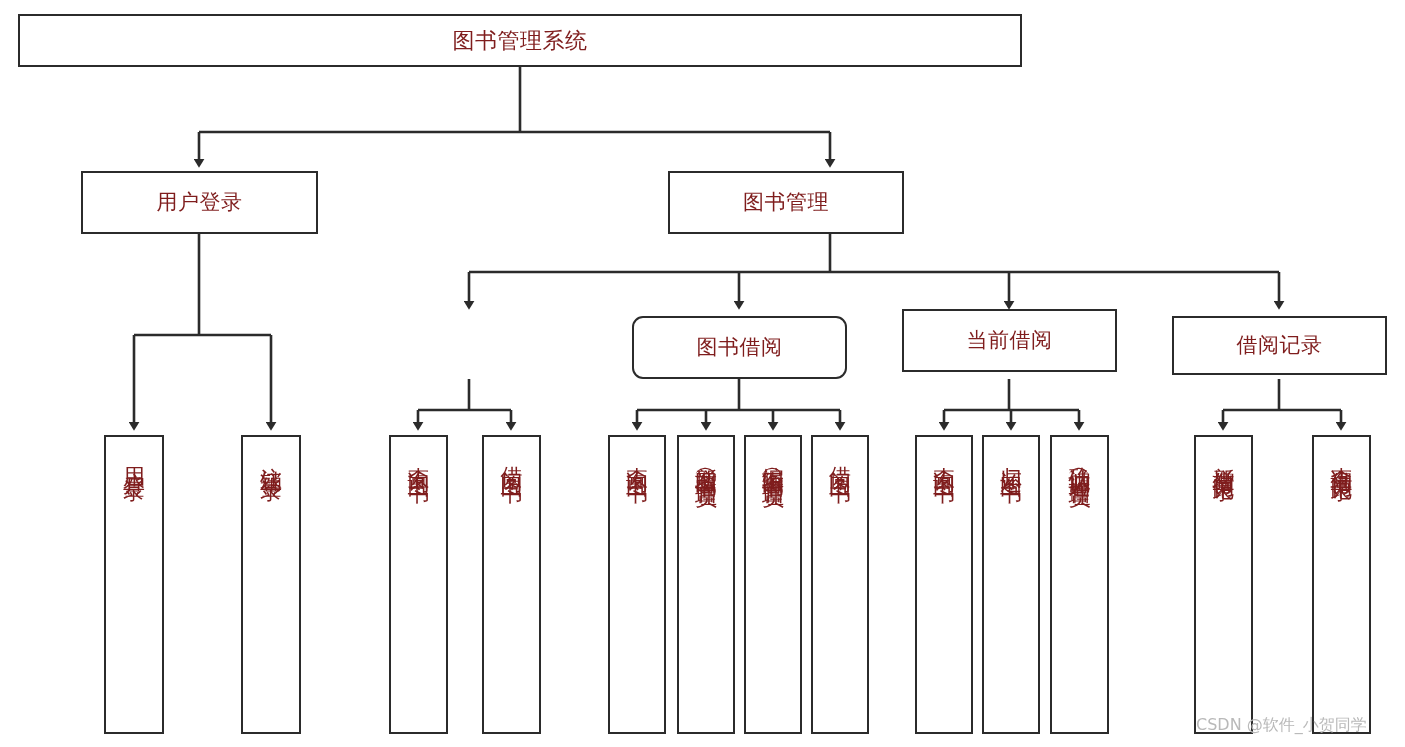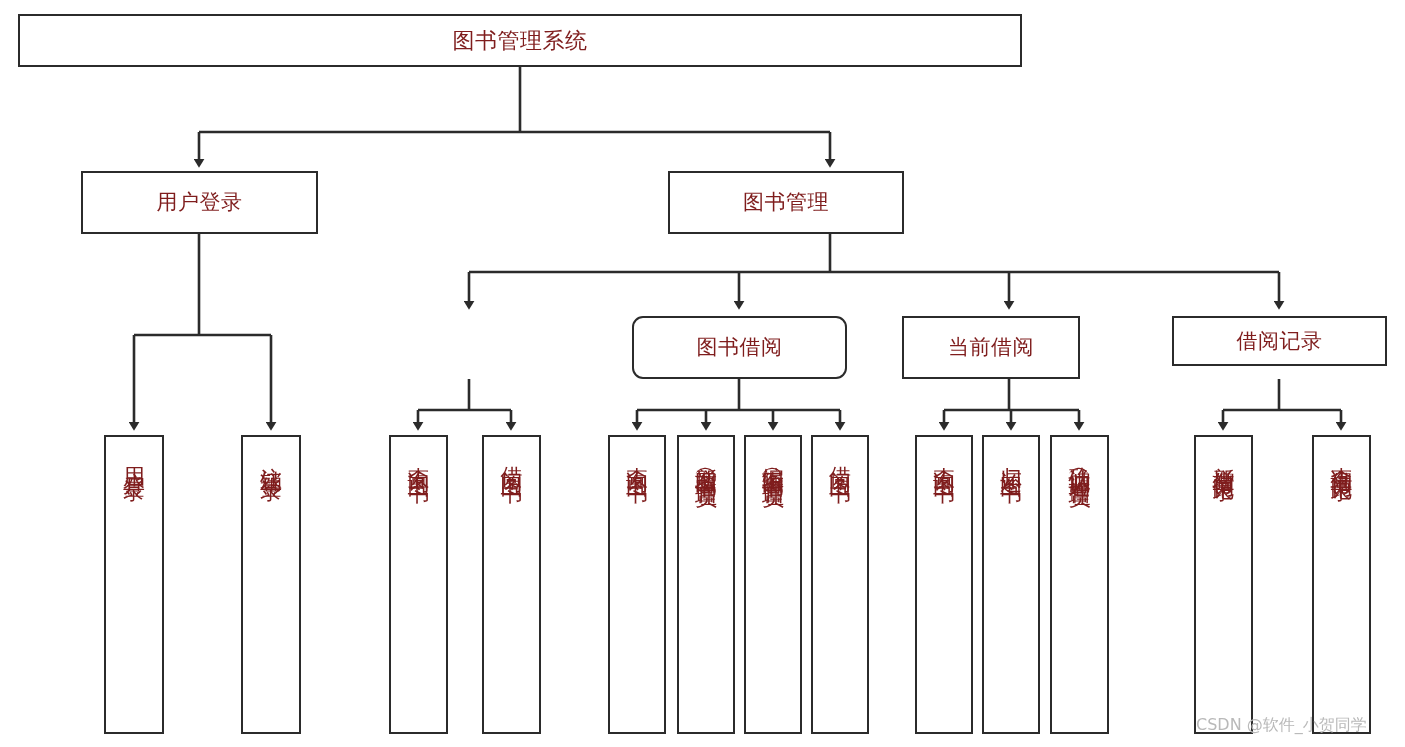--- a/index.html
+++ b/index.html
@@ -139,24 +139,24 @@
   <div class="node horiz" style="left:81px; top:171px; width:237px; height:63px;">
     <span class="lbl">用户登录</span>
   </div>
   <div class="node horiz" style="left:668px; top:171px; width:236px; height:63px;">
     <span class="lbl">图书管理</span>
   </div>
 
   <div class="node horiz" style="left:632px; top:316px; width:215px; height:63px;border-radius:11px;">
     <span class="lbl">图书借阅</span>
   </div>
-  <div class="node horiz" style="left:902px; top:316px; width:178px; height:63px;">
+  <div class="node horiz" style="left:902px; top:309px; width:215px; height:63px;">
     <span class="lbl">当前借阅</span>
   </div>
-  <div class="node horiz" style="left:1172px; top:316px; width:215px; height:50px;justify-content:center;">
+  <div class="node horiz" style="left:1172px; top:316px; width:215px; height:59px;justify-content:center;">
     <span class="lbl">借阅记录</span>
   </div>
 
   <div class="node vert" style="left:104px; top:435px; width:60px; height:299px;">
     <span class="lbl">用户登录</span>
   </div>
   <div class="node vert" style="left:241px; top:435px; width:60px; height:299px;">
     <span class="lbl">注销登录</span>
   </div>
 

